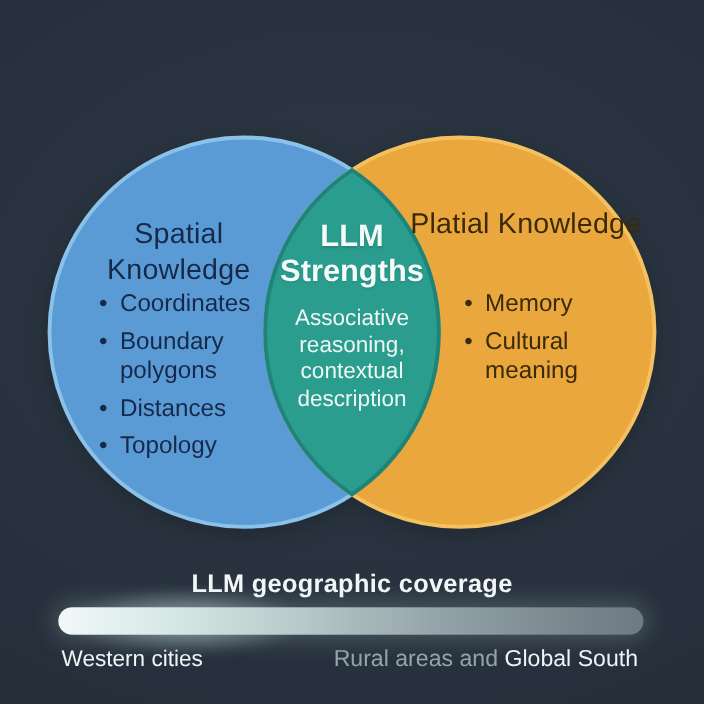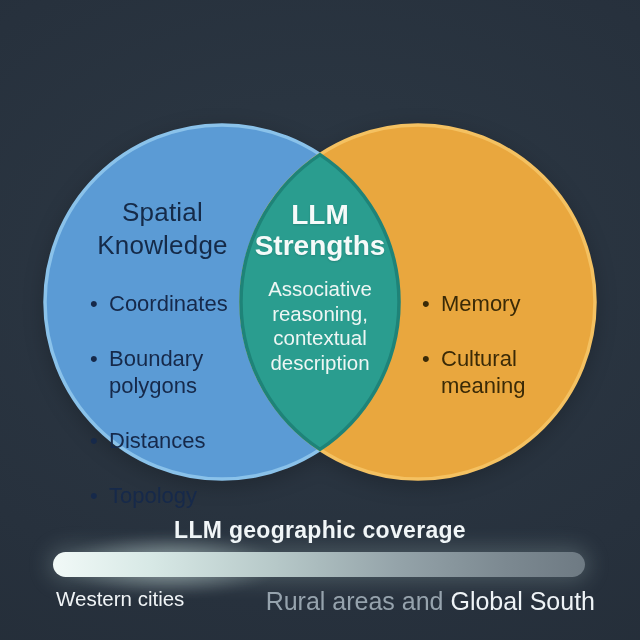--- a/index.html
+++ b/index.html
@@ -13,21 +13,21 @@
   
   .circle-title {
     position:absolute; text-align:center; font-size:26px; line-height:33px;
     font-weight:500; letter-spacing:0.2px;
   }
   .spatial-title { left:60px; top:196px; width:205px; color:#152a48; }
   .platial-title { left:372px; top:187px; width:212px; color:#3a2a08; }
 
   
   ul.bullets { position:absolute; margin:0; padding:0; list-style:none; font-size:22px; line-height:27px; }
-  ul.bullets li { position:relative; padding-left:21px; margin-bottom:7px;margin-top:28px; }
+  ul.bullets li { position:relative; padding-left:21px; margin-bottom:7px; }
   ul.bullets li::before { content:"•"; position:absolute; left:2px; }
   .spatial-bullets { left:88px; top:262px; width:196px; color:#16294a; }
   .platial-bullets { left:420px; top:262px; width:152px; color:#3a2a07; }
 
   
   .lens-title {
     position:absolute; left:248px; top:199px; width:144px; text-align:center;
     font-size:28px; line-height:31px; font-weight:bold; color:#f5faf9;
     text-shadow:0 1px 2px rgba(0,0,0,0.15);
   }
@@ -48,21 +48,21 @@
   }
   .coverage-bar {
     position:absolute; left:53px; top:552px; width:532px; height:25px; border-radius:13px;
     background: linear-gradient(90deg, #f1f9f7 0%, #d8e9e6 18%, #b6c8c8 42%, #94a3a9 65%, #7c8991 85%, #6e7a83 100%);
     box-shadow: 0 0 22px 4px rgba(205,232,228,0.22);
   }
   .coverage-left-label {
     position:absolute; left:56px; top:587px; font-size:20.5px; color:#f0f4f6;text-align:center;
   }
   .coverage-right-label {
-    position:absolute; right:45px; top:587px; font-size:25px; text-align:center;
+    position:absolute; right:60px; top:587px; font-size:21px; text-align:center;
   }
   .muted { color:#96a3ad; }
   .strong { color:#eef3f6; }
 </style>
 </head>
 <body>
 
 <div class="stage">
 
   <svg class="venn" width="640" height="640" viewBox="0 0 640 640" style="filter: drop-shadow(0 5px 10px rgba(0,0,0,0.22));">
@@ -79,20 +79,21 @@
   <ul class="bullets spatial-bullets">
     <li>Coordinates</li>
     <li>Boundary polygons</li>
     <li>Distances</li>
     <li>Topology</li>
   </ul>
 
   <div class="lens-title">LLM Strengths</div>
   <div class="lens-body">Associative reasoning, contextual description</div>
 
+  <div class="circle-title platial-title">Platial Knowledge</div>
 
   <ul class="bullets platial-bullets">
     <li>Memory</li>
     <li>Cultural meaning</li>
   </ul>
 
   <div class="coverage-title">LLM geographic coverage</div>
 
   <div class="bar-glow"></div>
   <div class="coverage-bar"></div>

